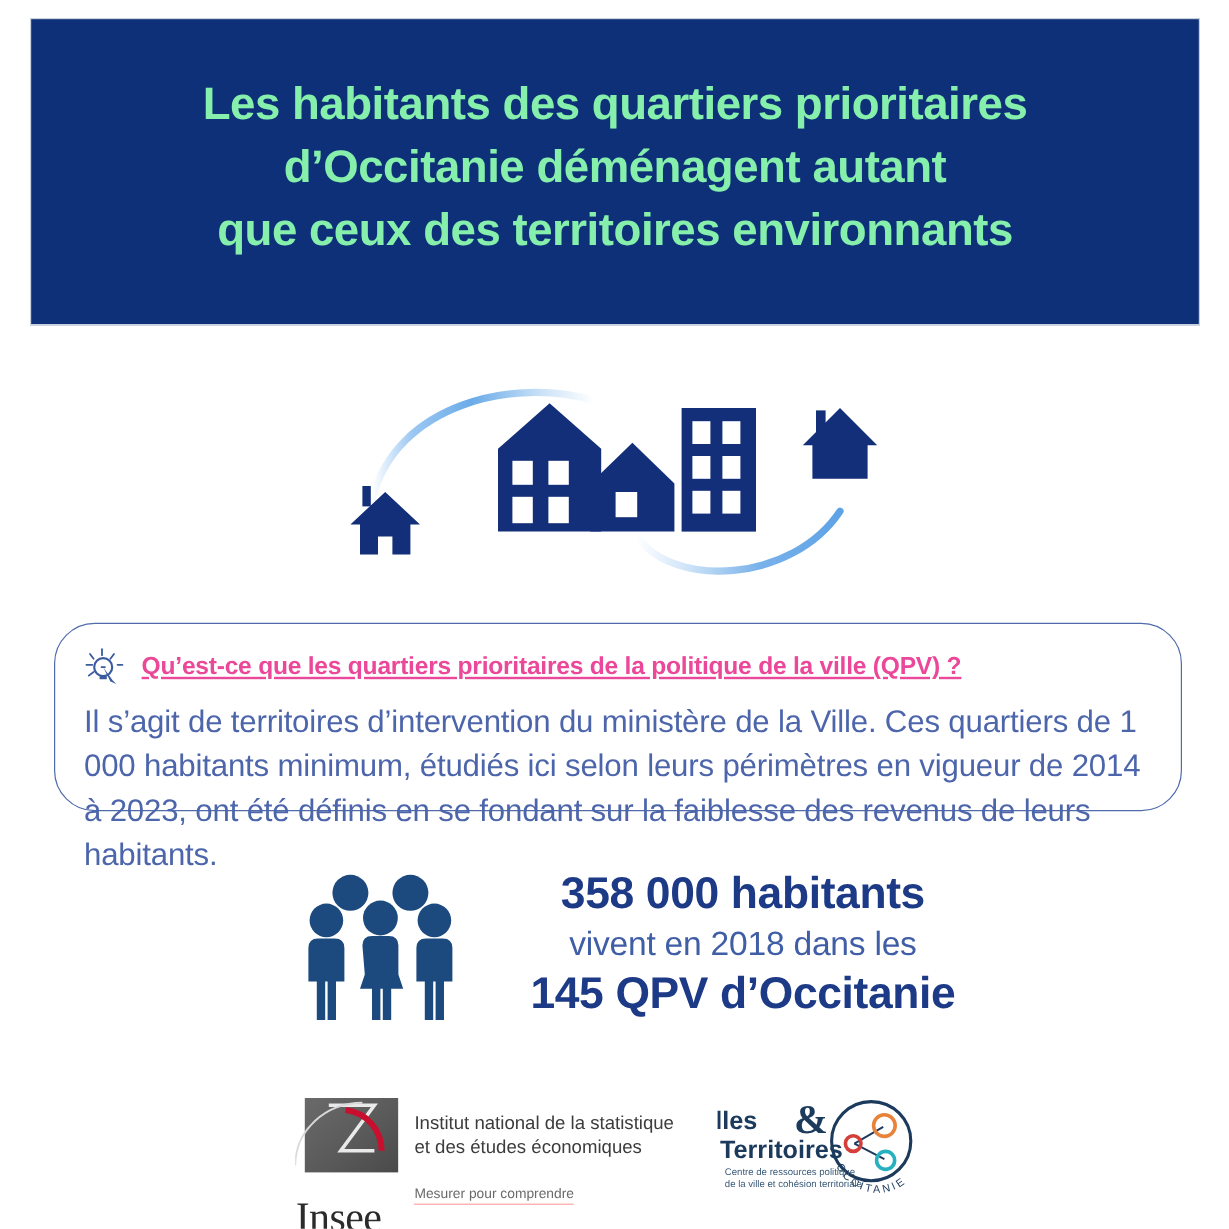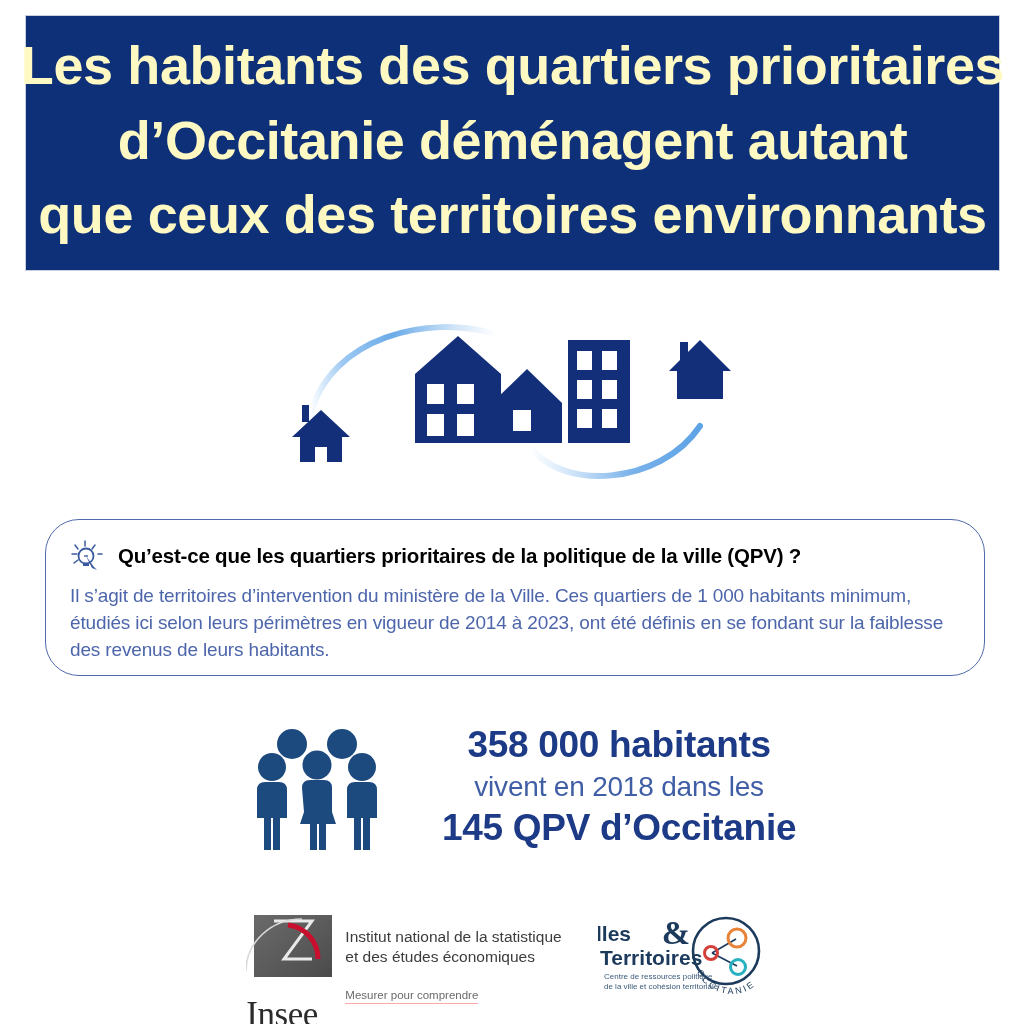--- a/index.html
+++ b/index.html
@@ -28,23 +28,23 @@
     height: 256px;
     background: #0d3078;
     border: 1px solid #c9cfdd;
     display: flex;
     flex-direction: column;
     align-items: center;
     justify-content: center;
     padding: 10px 18px 16px 18px;
   }
   .title-line {
-    color: #fef9c3;
+    color: #86efac;
     font-weight: bold;
-    font-size: 54px;
+    font-size: 38px;
     line-height: 1.38;
     letter-spacing: -0.4px;
     text-align: left;
     white-space: nowrap;
     font-stretch: condensed;
   }
 
   
   .houses-illu {
     position: absolute;
@@ -68,29 +68,30 @@
     padding: 17px 26px 0 24px;
   }
   .def-head-row {
     display: flex;
     align-items: center;
     gap: 14px;
     height: 38px;
   }
   .bulb-icon { width: 34px; height: 34px; flex: none; }
   .def-heading {
-    color: #000000;
+    color: #ec4899;
     font-weight: bold;
     font-size: 20.5px;
     letter-spacing: -0.2px;
     white-space: nowrap;
+    text-decoration: underline;
   }
   .def-body {
     color: #4d66ab;
-    font-size: 19px;
+    font-size: 26px;
     line-height: 1.42;
     margin-top: 8px;
     letter-spacing: -0.15px;
   }
 
   
   .stats-block {
     position: absolute;
     left: 245px;
     top: 722px;

